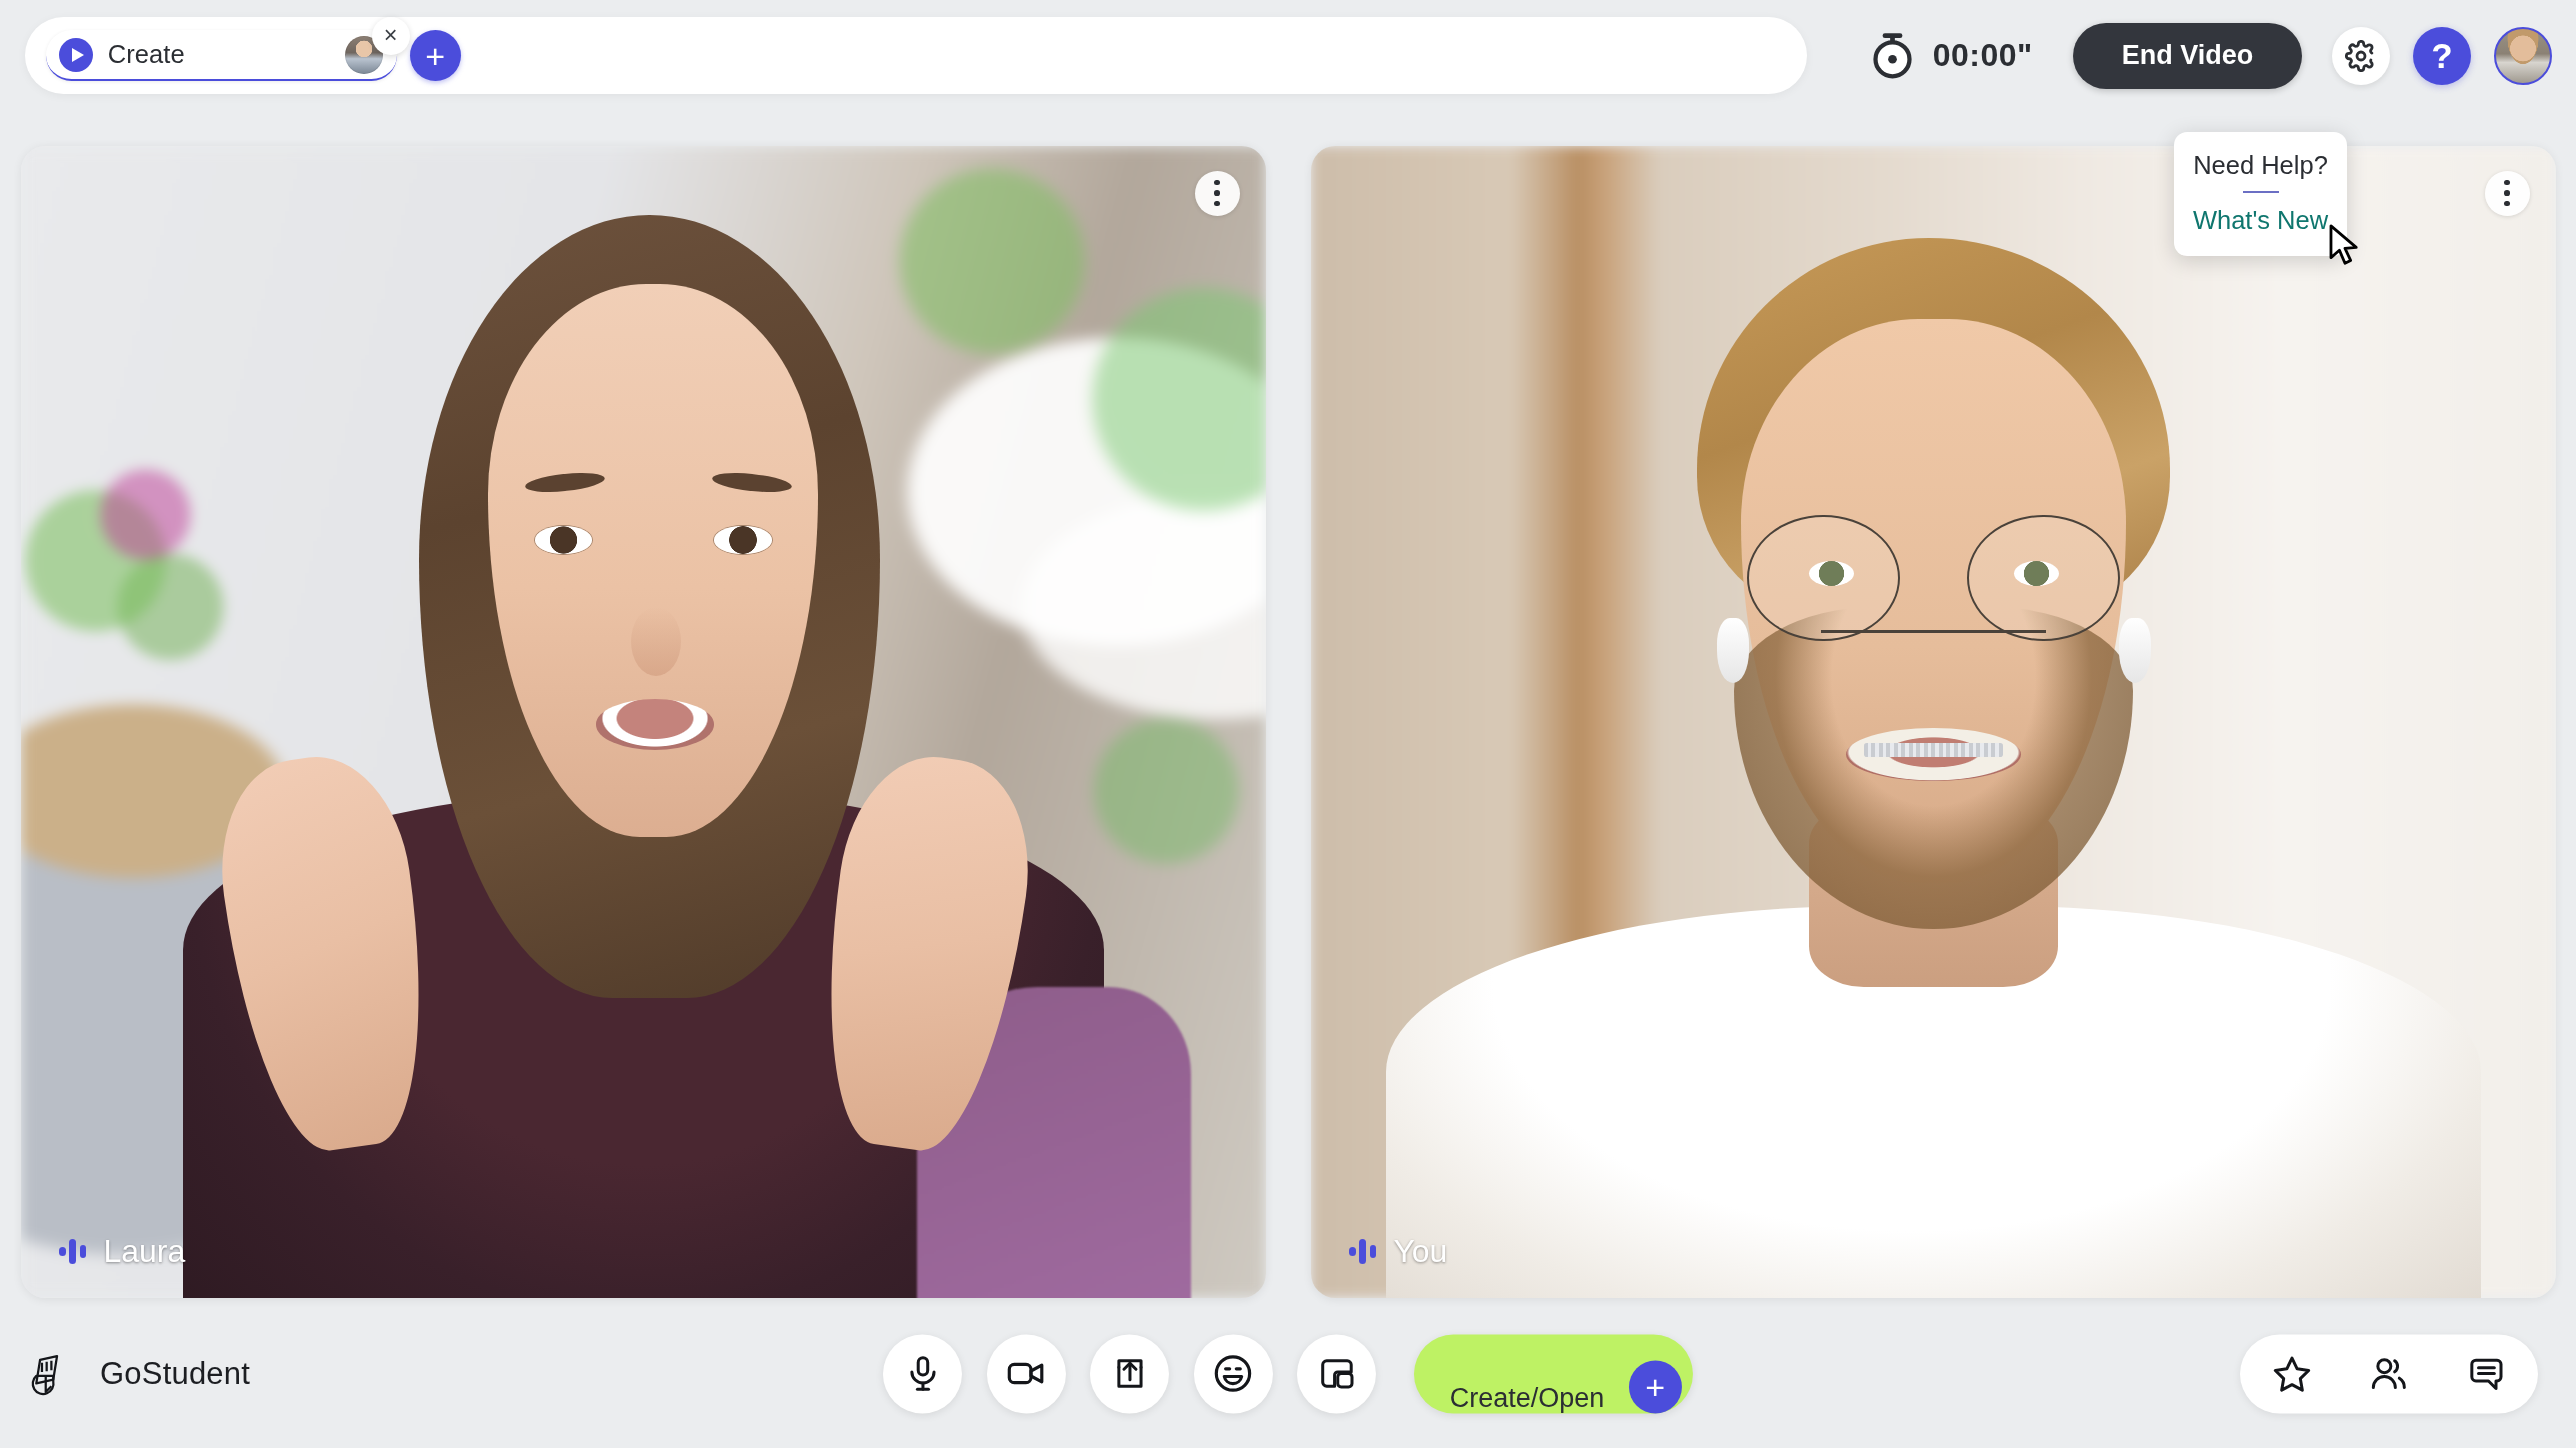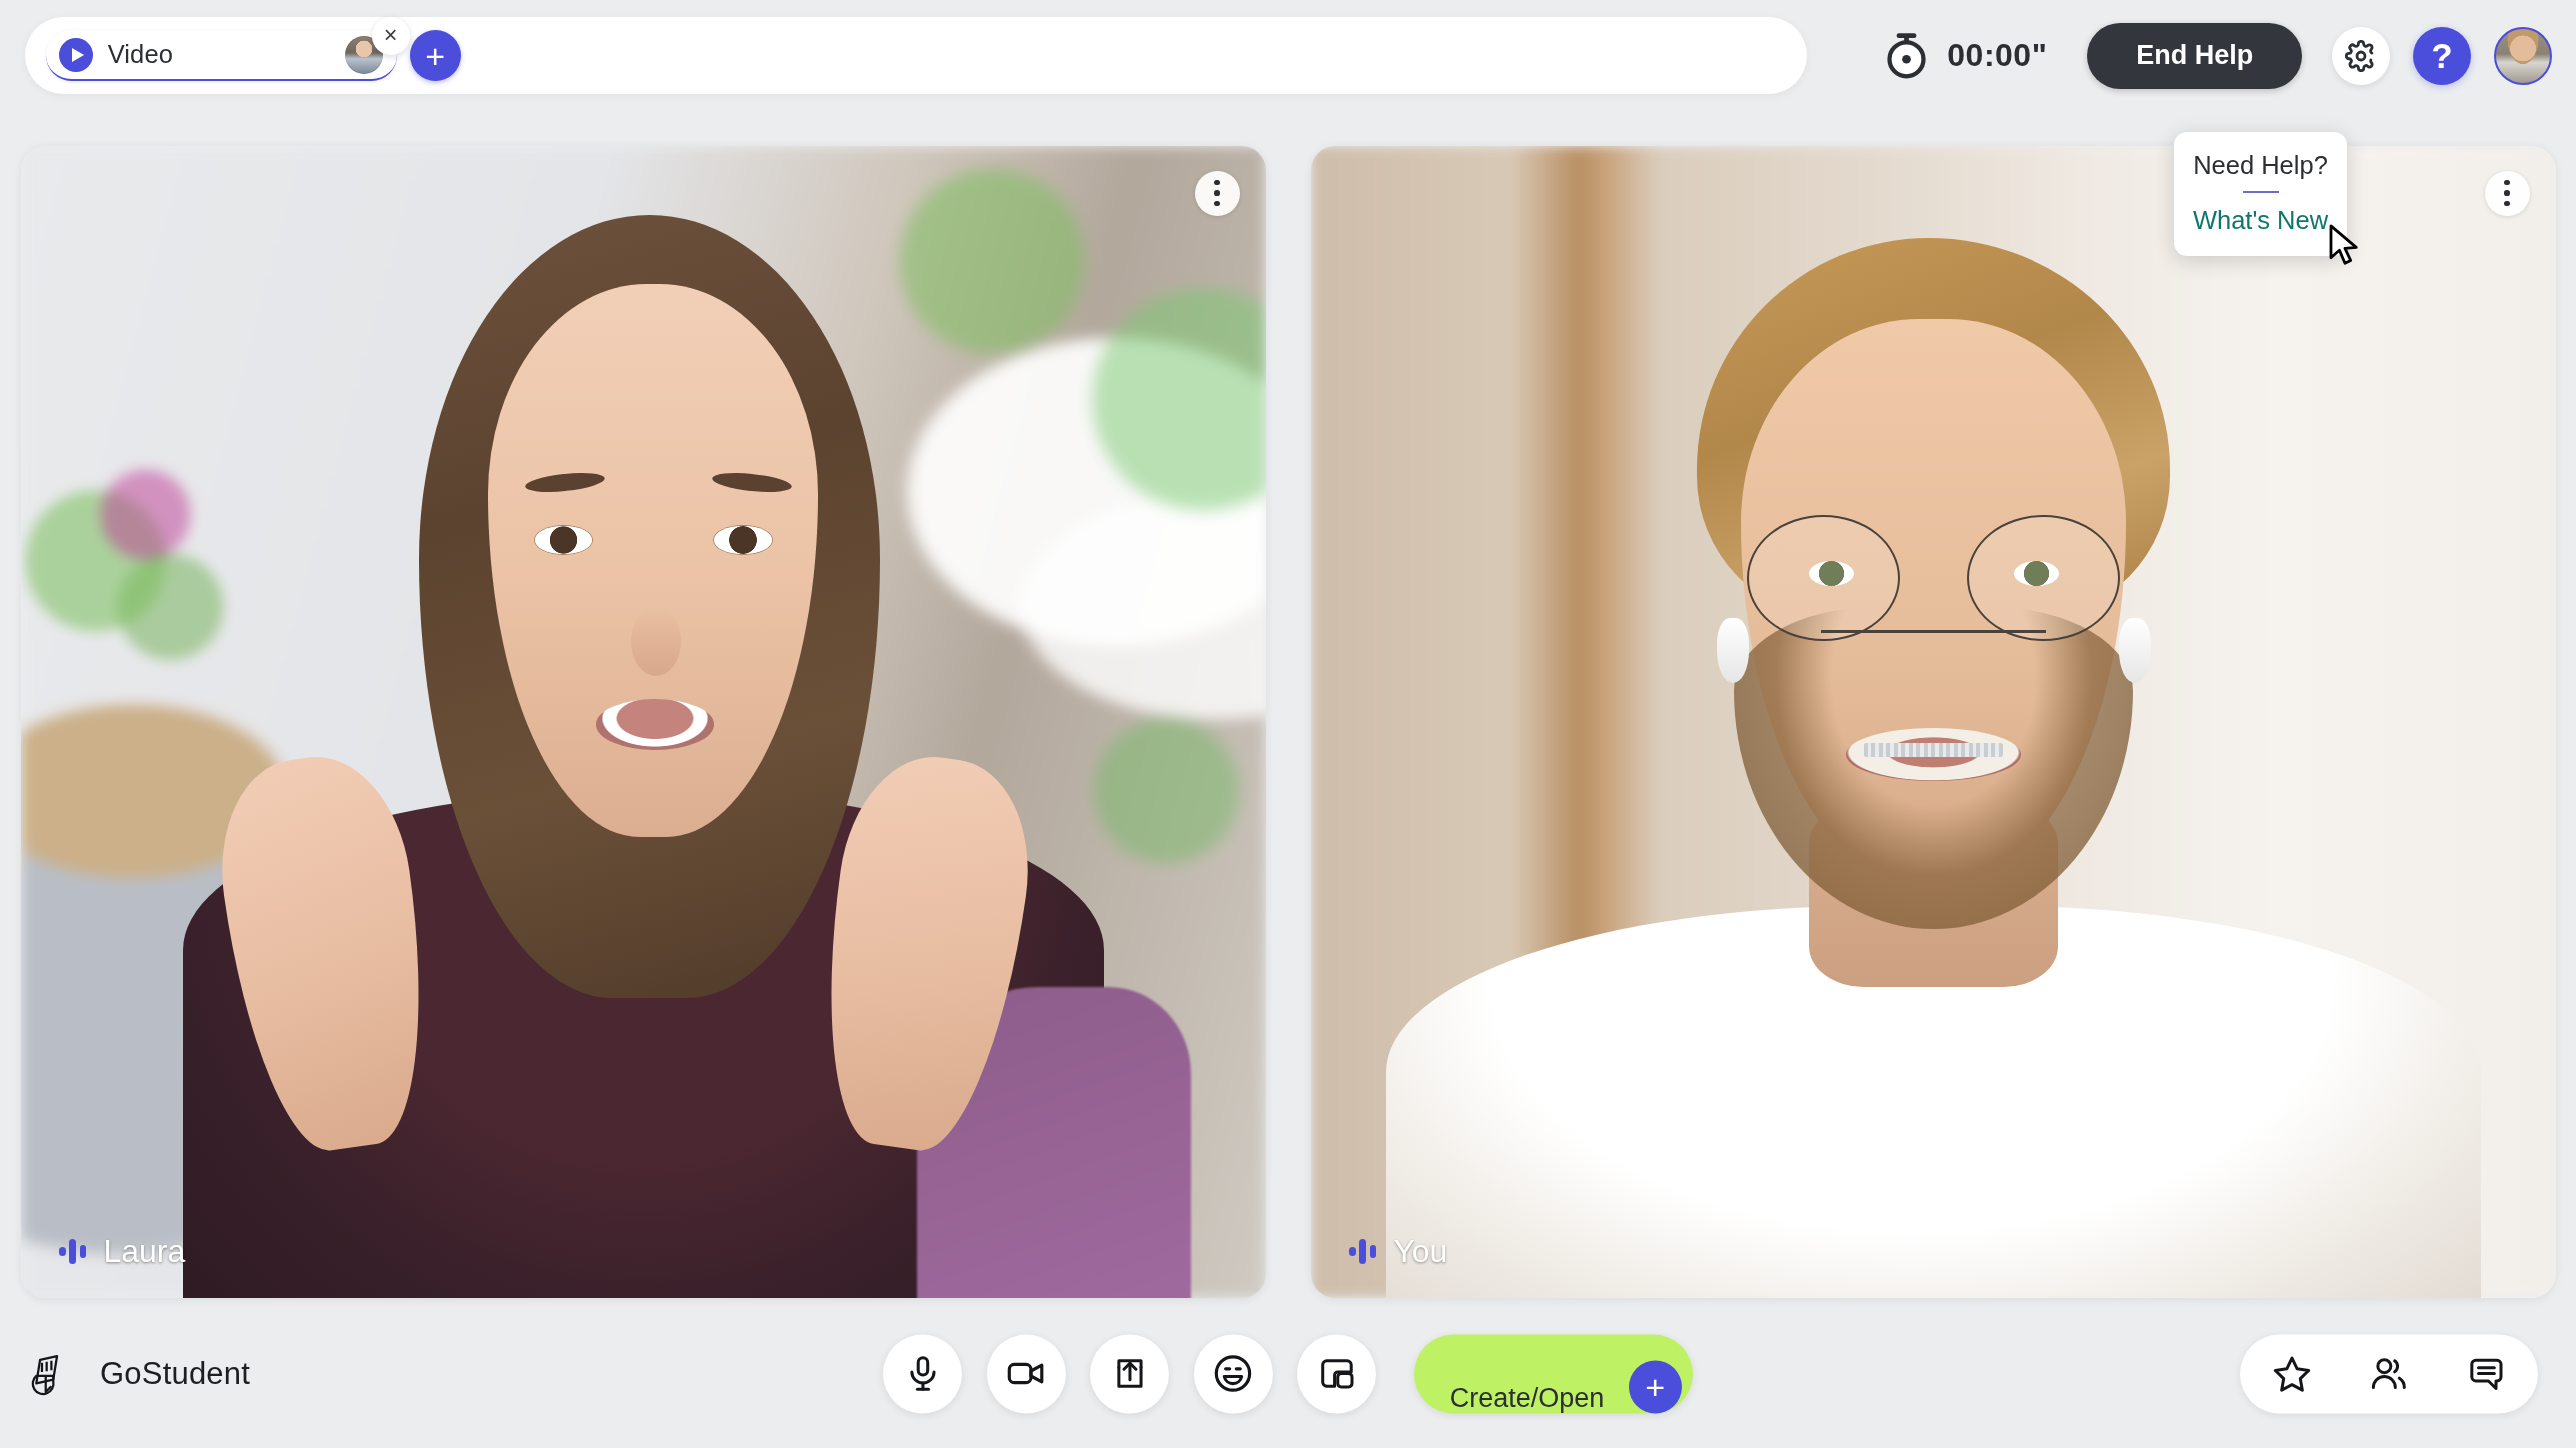--- a/index.html
+++ b/index.html
@@ -521,21 +521,21 @@
 </style>
 </head>
 <body>
 
 <div id="app">
 
   <div class="topbar">
 
     <div class="tab tab-active">
       <span class="tab-icon icon-video-play"></span>
-      <span class="tab-label">Video</span>
+      <span class="tab-label">Create</span>
       <span class="tab-avatar"></span>
       <span class="tab-close">×</span>
     </div>
 
 
     <div class="add-tab-btn">+</div>
   </div>
 
   <div class="top-right">
 
@@ -544,21 +544,21 @@
         <svg class="timer-icon" viewBox="0 0 54 54">
           <line x1="19" y1="6" x2="35" y2="6" stroke="#2b2e33" stroke-width="5" stroke-linecap="round"></line>
           <line x1="27" y1="6" x2="27" y2="12" stroke="#2b2e33" stroke-width="5"></line>
           <circle cx="27" cy="31" r="18" fill="#ffffff" stroke="#2b2e33" stroke-width="4.5"></circle>
           <circle cx="27" cy="31" r="4.6" fill="#2b2e33"></circle>
         </svg>
       </span>
       <span class="timer-text">00:00"</span>
     </div>
 
-    <div class="end-class-btn">End Help</div>
+    <div class="end-class-btn">End Video</div>
 
     <div class="circle-btn gear-btn">
       <span>
         <svg width="32" height="32" viewBox="0 0 24 24" fill="none" stroke="#2b2e33" stroke-width="2.1" stroke-linecap="round" stroke-linejoin="round">
           <circle cx="12" cy="12" r="3"></circle>
           <path d="M19.4 15a1.65 1.65 0 0 0 .33 1.82l.06.06a2 2 0 1 1-2.83 2.83l-.06-.06a1.65 1.65 0 0 0-1.82-.33 1.65 1.65 0 0 0-1 1.51V21a2 2 0 1 1-4 0v-.09A1.65 1.65 0 0 0 9 19.4a1.65 1.65 0 0 0-1.82.33l-.06.06a2 2 0 1 1-2.83-2.83l.06-.06a1.65 1.65 0 0 0 .33-1.82 1.65 1.65 0 0 0-1.51-1H3a2 2 0 1 1 0-4h.09A1.65 1.65 0 0 0 4.6 9a1.65 1.65 0 0 0-.33-1.82l-.06-.06a2 2 0 1 1 2.83-2.83l.06.06A1.65 1.65 0 0 0 9 4.6a1.65 1.65 0 0 0 1-1.51V3a2 2 0 1 1 4 0v.09a1.65 1.65 0 0 0 1 1.51 1.65 1.65 0 0 0 1.82-.33l.06-.06a2 2 0 1 1 2.83 2.83l-.06.06A1.65 1.65 0 0 0 19.4 9c.14.36.4.66.74.86"></path>
         </svg>
       </span>
     </div>
 

